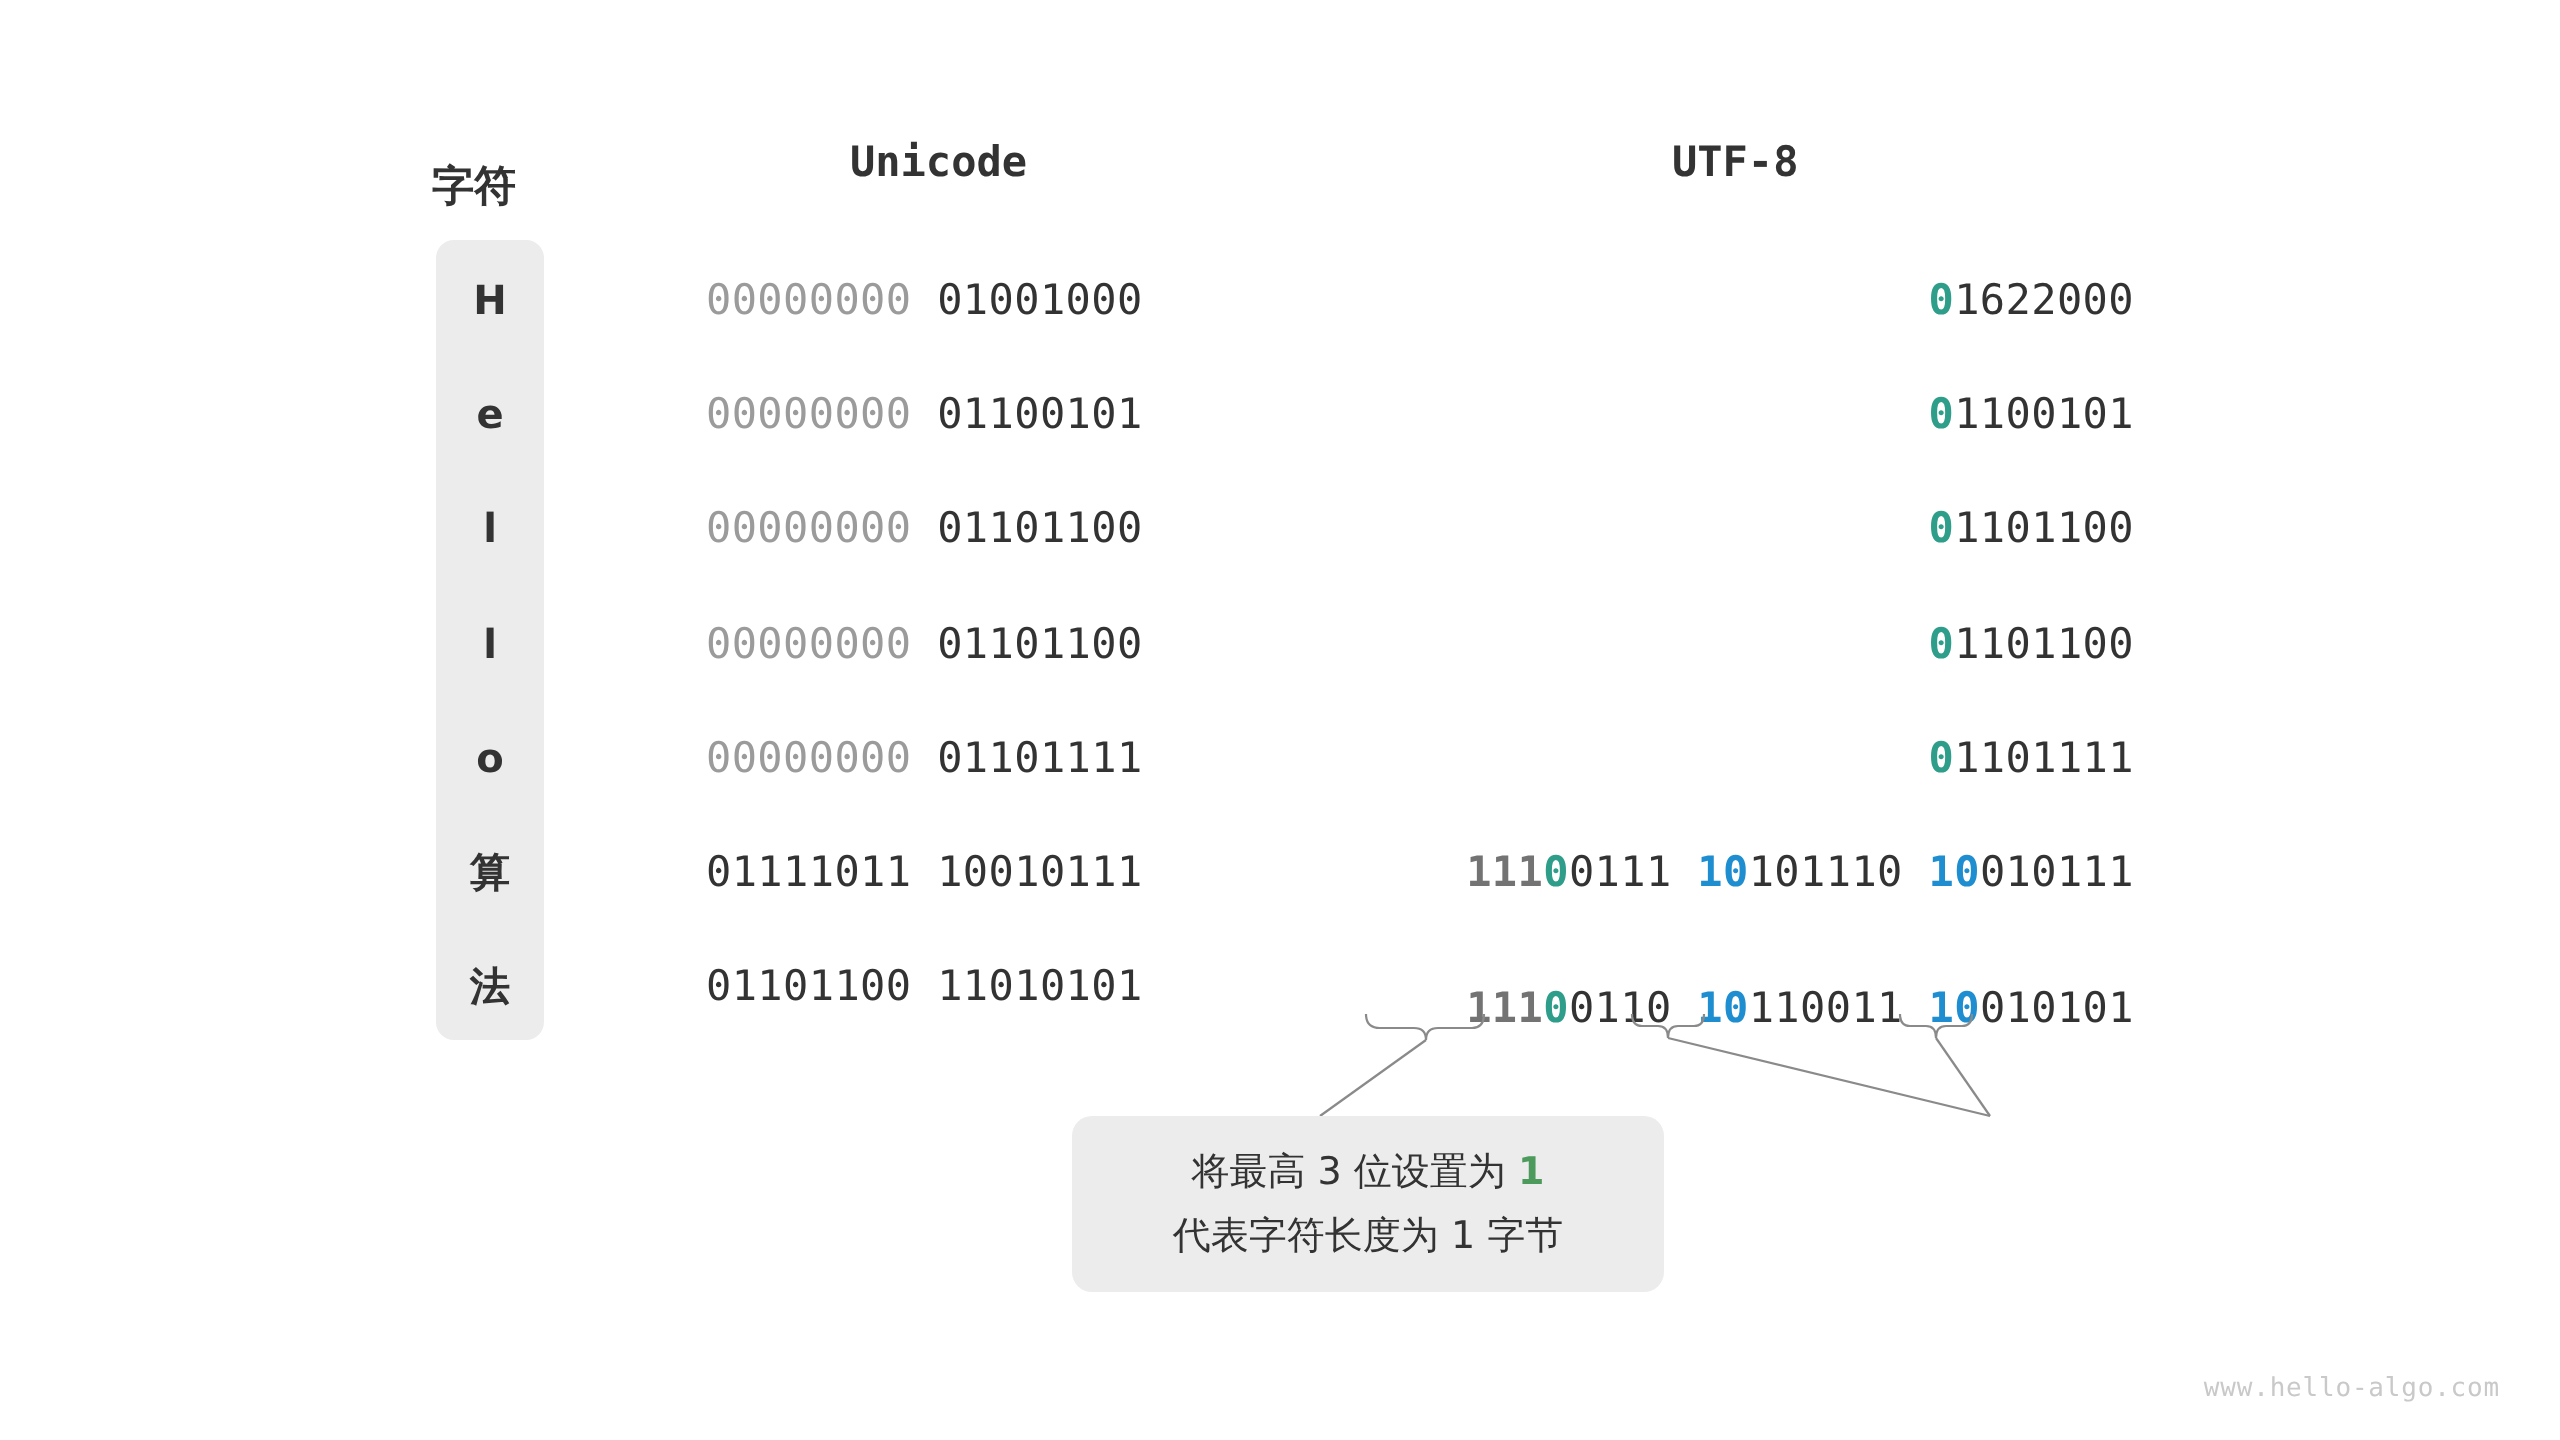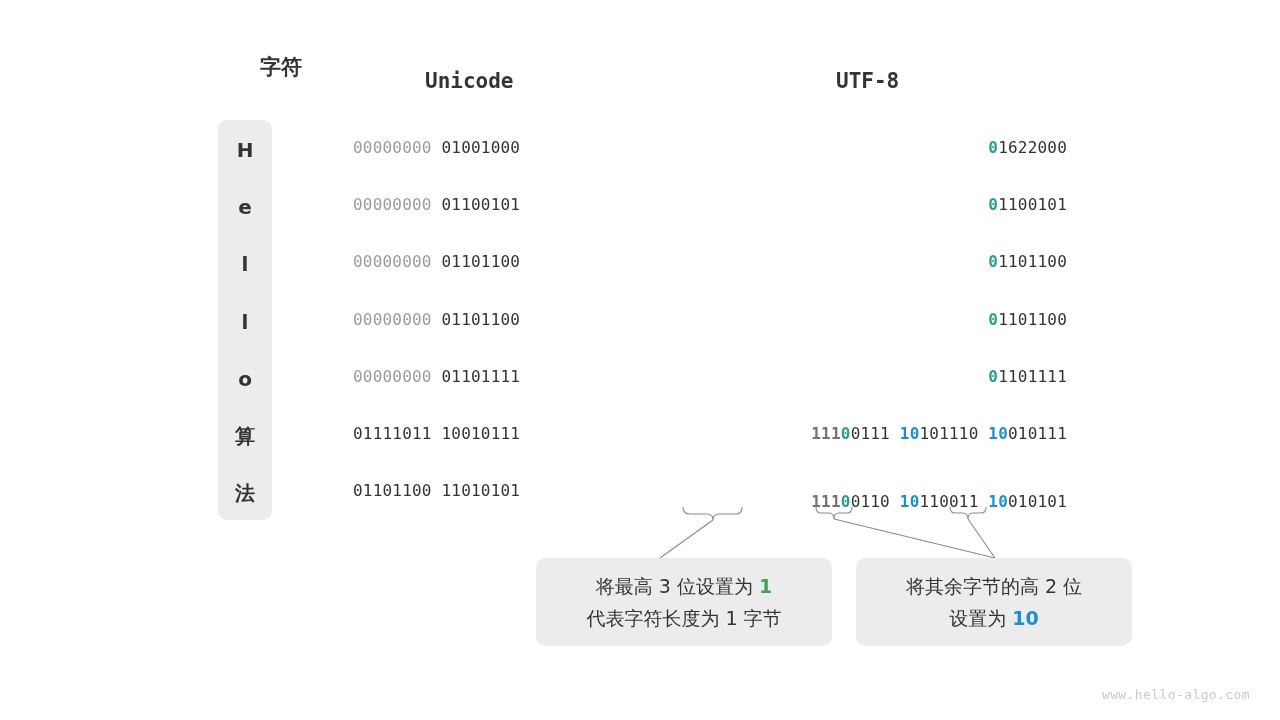--- a/index.html
+++ b/index.html
@@ -24,21 +24,21 @@
 
   
   .col-header {
     position: absolute;
     font-family: "DejaVu Sans Mono", monospace;
     font-weight: bold;
     font-size: 21px;
     color: #333333;
     white-space: nowrap;
   }
-  #hdr-char   { left: 216px; top: 53px; margin-left: 44px; }
+  #hdr-char   { left: 216px; top: 79px; }
   #hdr-uni    { left: 425px; top: 69px; }
   #hdr-utf8   { left: 836px; top: 69px; }
 
   
   #char-pill {
     position: absolute;
     left: 218px;
     top: 120px;
     width: 54px;
     height: 400px;
@@ -55,21 +55,21 @@
     font-family: "DejaVu Sans", sans-serif;
     font-weight: bold;
     font-size: 20px;
     color: #333333;
   }
 
   
   .bits {
     position: absolute;
     font-family: "DejaVu Sans Mono", monospace;
-    font-size: 16px;
+    font-size: 21px;
     letter-spacing: 0.2px;
     white-space: pre;
     color: #333333;
   }
   .uni {
     left: 353px;
     text-align: left;
   }
   .utf8 {
     right: 213px;
@@ -176,19 +176,15 @@
     <line x1="834" y1="519" x2="995" y2="558" stroke="#8a8a8a" stroke-width="1.1"></line>
 
     <path d="M 950 507 Q 950 513 955 513 L 963 513 Q 968 513 968 519 Q 968 513 973 513 L 981 513 Q 986 513 986 507" fill="none" stroke="#8a8a8a" stroke-width="1.1"></path>
     <line x1="968" y1="519" x2="995" y2="558" stroke="#8a8a8a" stroke-width="1.1"></line>
   </svg>
 
   <div class="callout" id="callout-1">
     <div class="callout-line">将最高 3 位设置为 <span class="hi-green">1</span></div>
     <div class="callout-line">代表字符长度为 1 字节</div>
   </div>
-  <div class="callout" id="callout-2">
-    <div class="callout-line">将其余字节的高 2 位</div>
-    <div class="callout-line">设置为 <span class="hi-blue">10</span></div>
-  </div>
 
   <div id="watermark">www.hello-algo.com</div>
 </div>
 
 </body></html>

